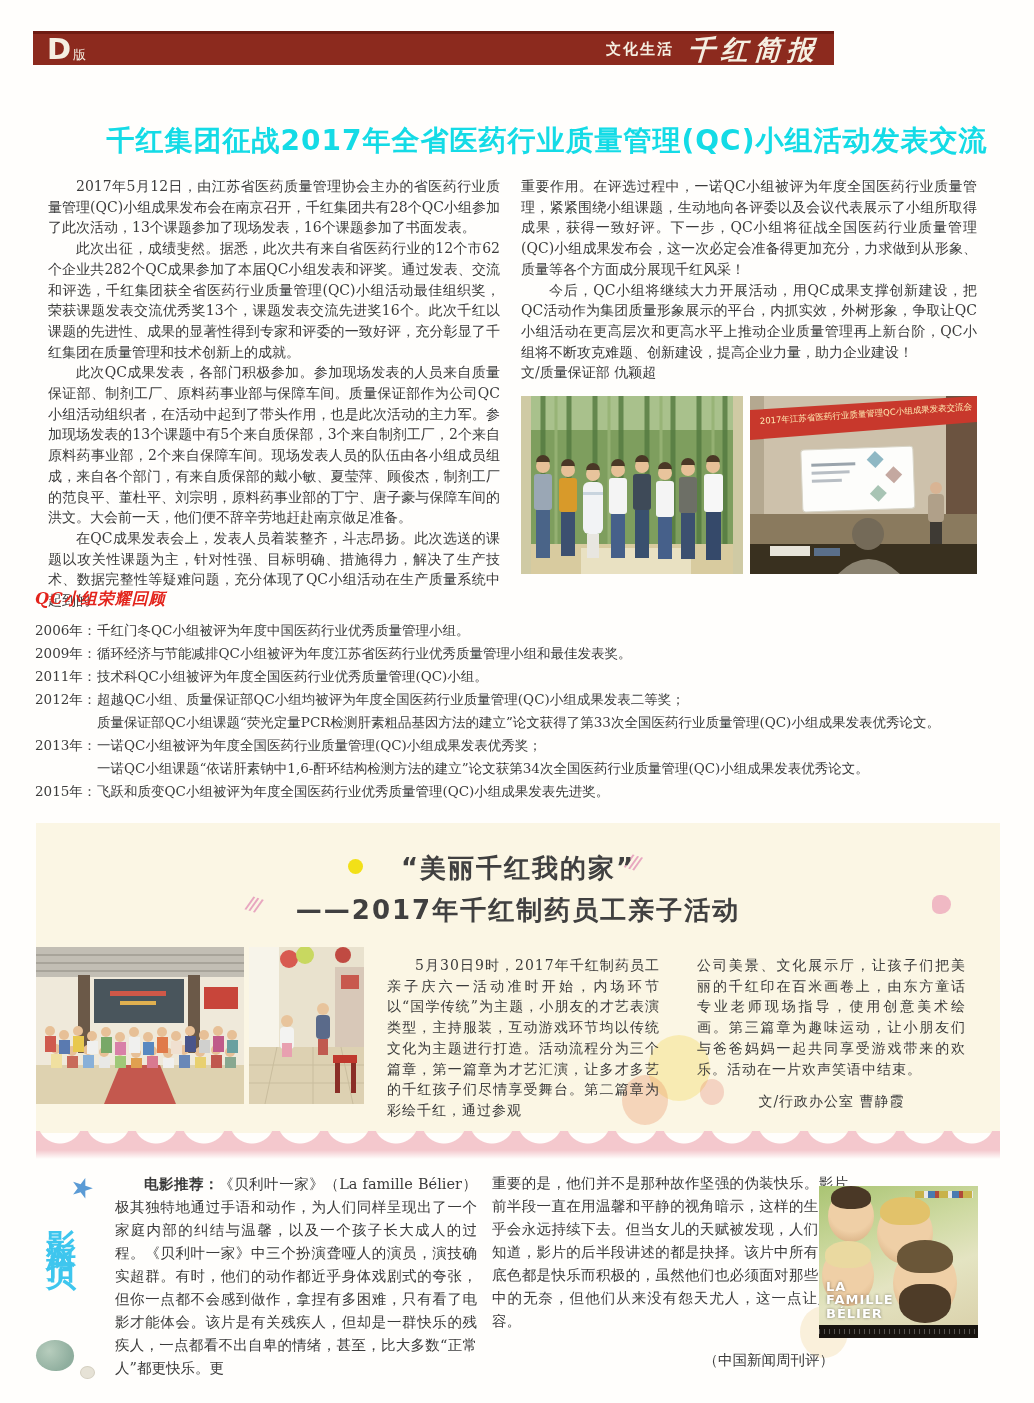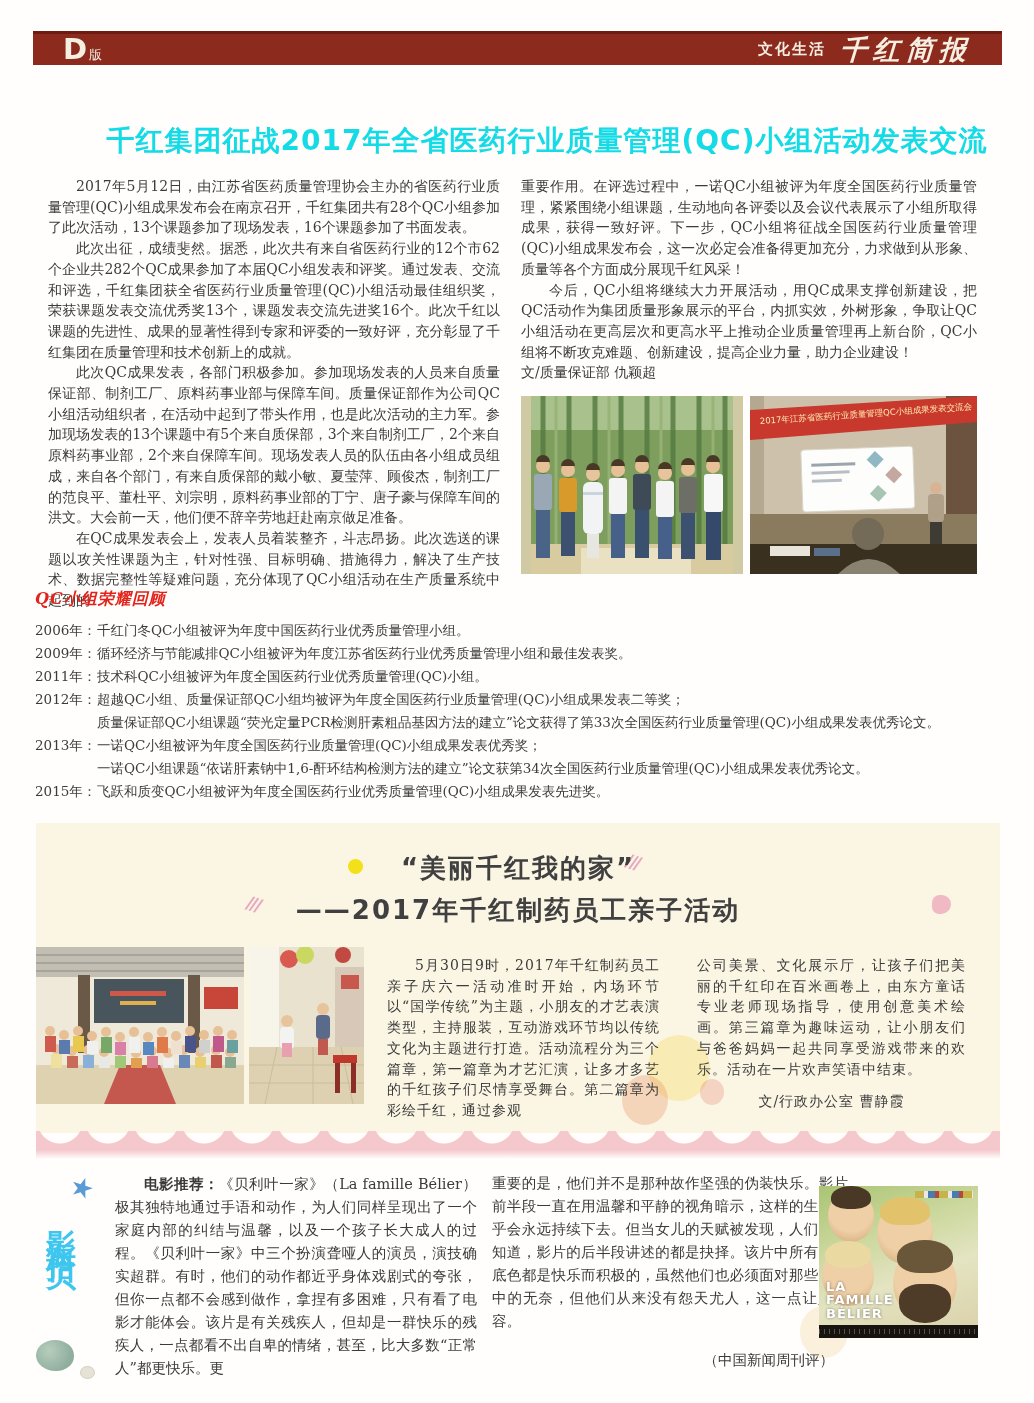--- a/index.html
+++ b/index.html
@@ -1,22 +1,22 @@
 <!DOCTYPE html>
 <html><head>
 <meta charset="utf-8">
 <style>
   html,body{margin:0;padding:0;background:#e9e9e9;}
   .page{position:relative;width:1034px;height:1403px;background:#fffefc;margin:0 auto;
         font-family:"DejaVu Serif","Liberation Serif",serif;color:#3b3b3b;overflow:hidden;}
 
   
-  .topbar{position:absolute;left:33px;top:31px;width:969px;height:34px;background:#8C2A1E;
+  .topbar{position:absolute;left:33px;top:31px;width:801px;height:34px;background:#8C2A1E;
           border-top:3px solid #6E1B12;display:flex;justify-content:space-between;align-items:center;
-          padding:0 30px;box-sizing:border-box;color:#F5EFE2;}
+          padding:0 14px;box-sizing:border-box;color:#F5EFE2;}
   .ed-letter{font-family:"DejaVu Sans","Liberation Sans",sans-serif;font-size:29px;font-weight:bold;line-height:1;}
   .ed-label{font-size:13px;margin-left:2px;}
   .masthead{display:flex;align-items:center;}
   .section-label{font-size:15px;font-weight:bold;letter-spacing:2px;}
   .masthead-title{font-size:27px;font-weight:bold;margin-left:14px;letter-spacing:6px;
                   font-style:italic;transform:skewX(-3deg);}
 
   
   .main-title{position:absolute;left:0;top:114px;width:100%;text-align:center;margin:8px;
               color:#14DBE6;font-size:28px;font-weight:bold;letter-spacing:1px;

